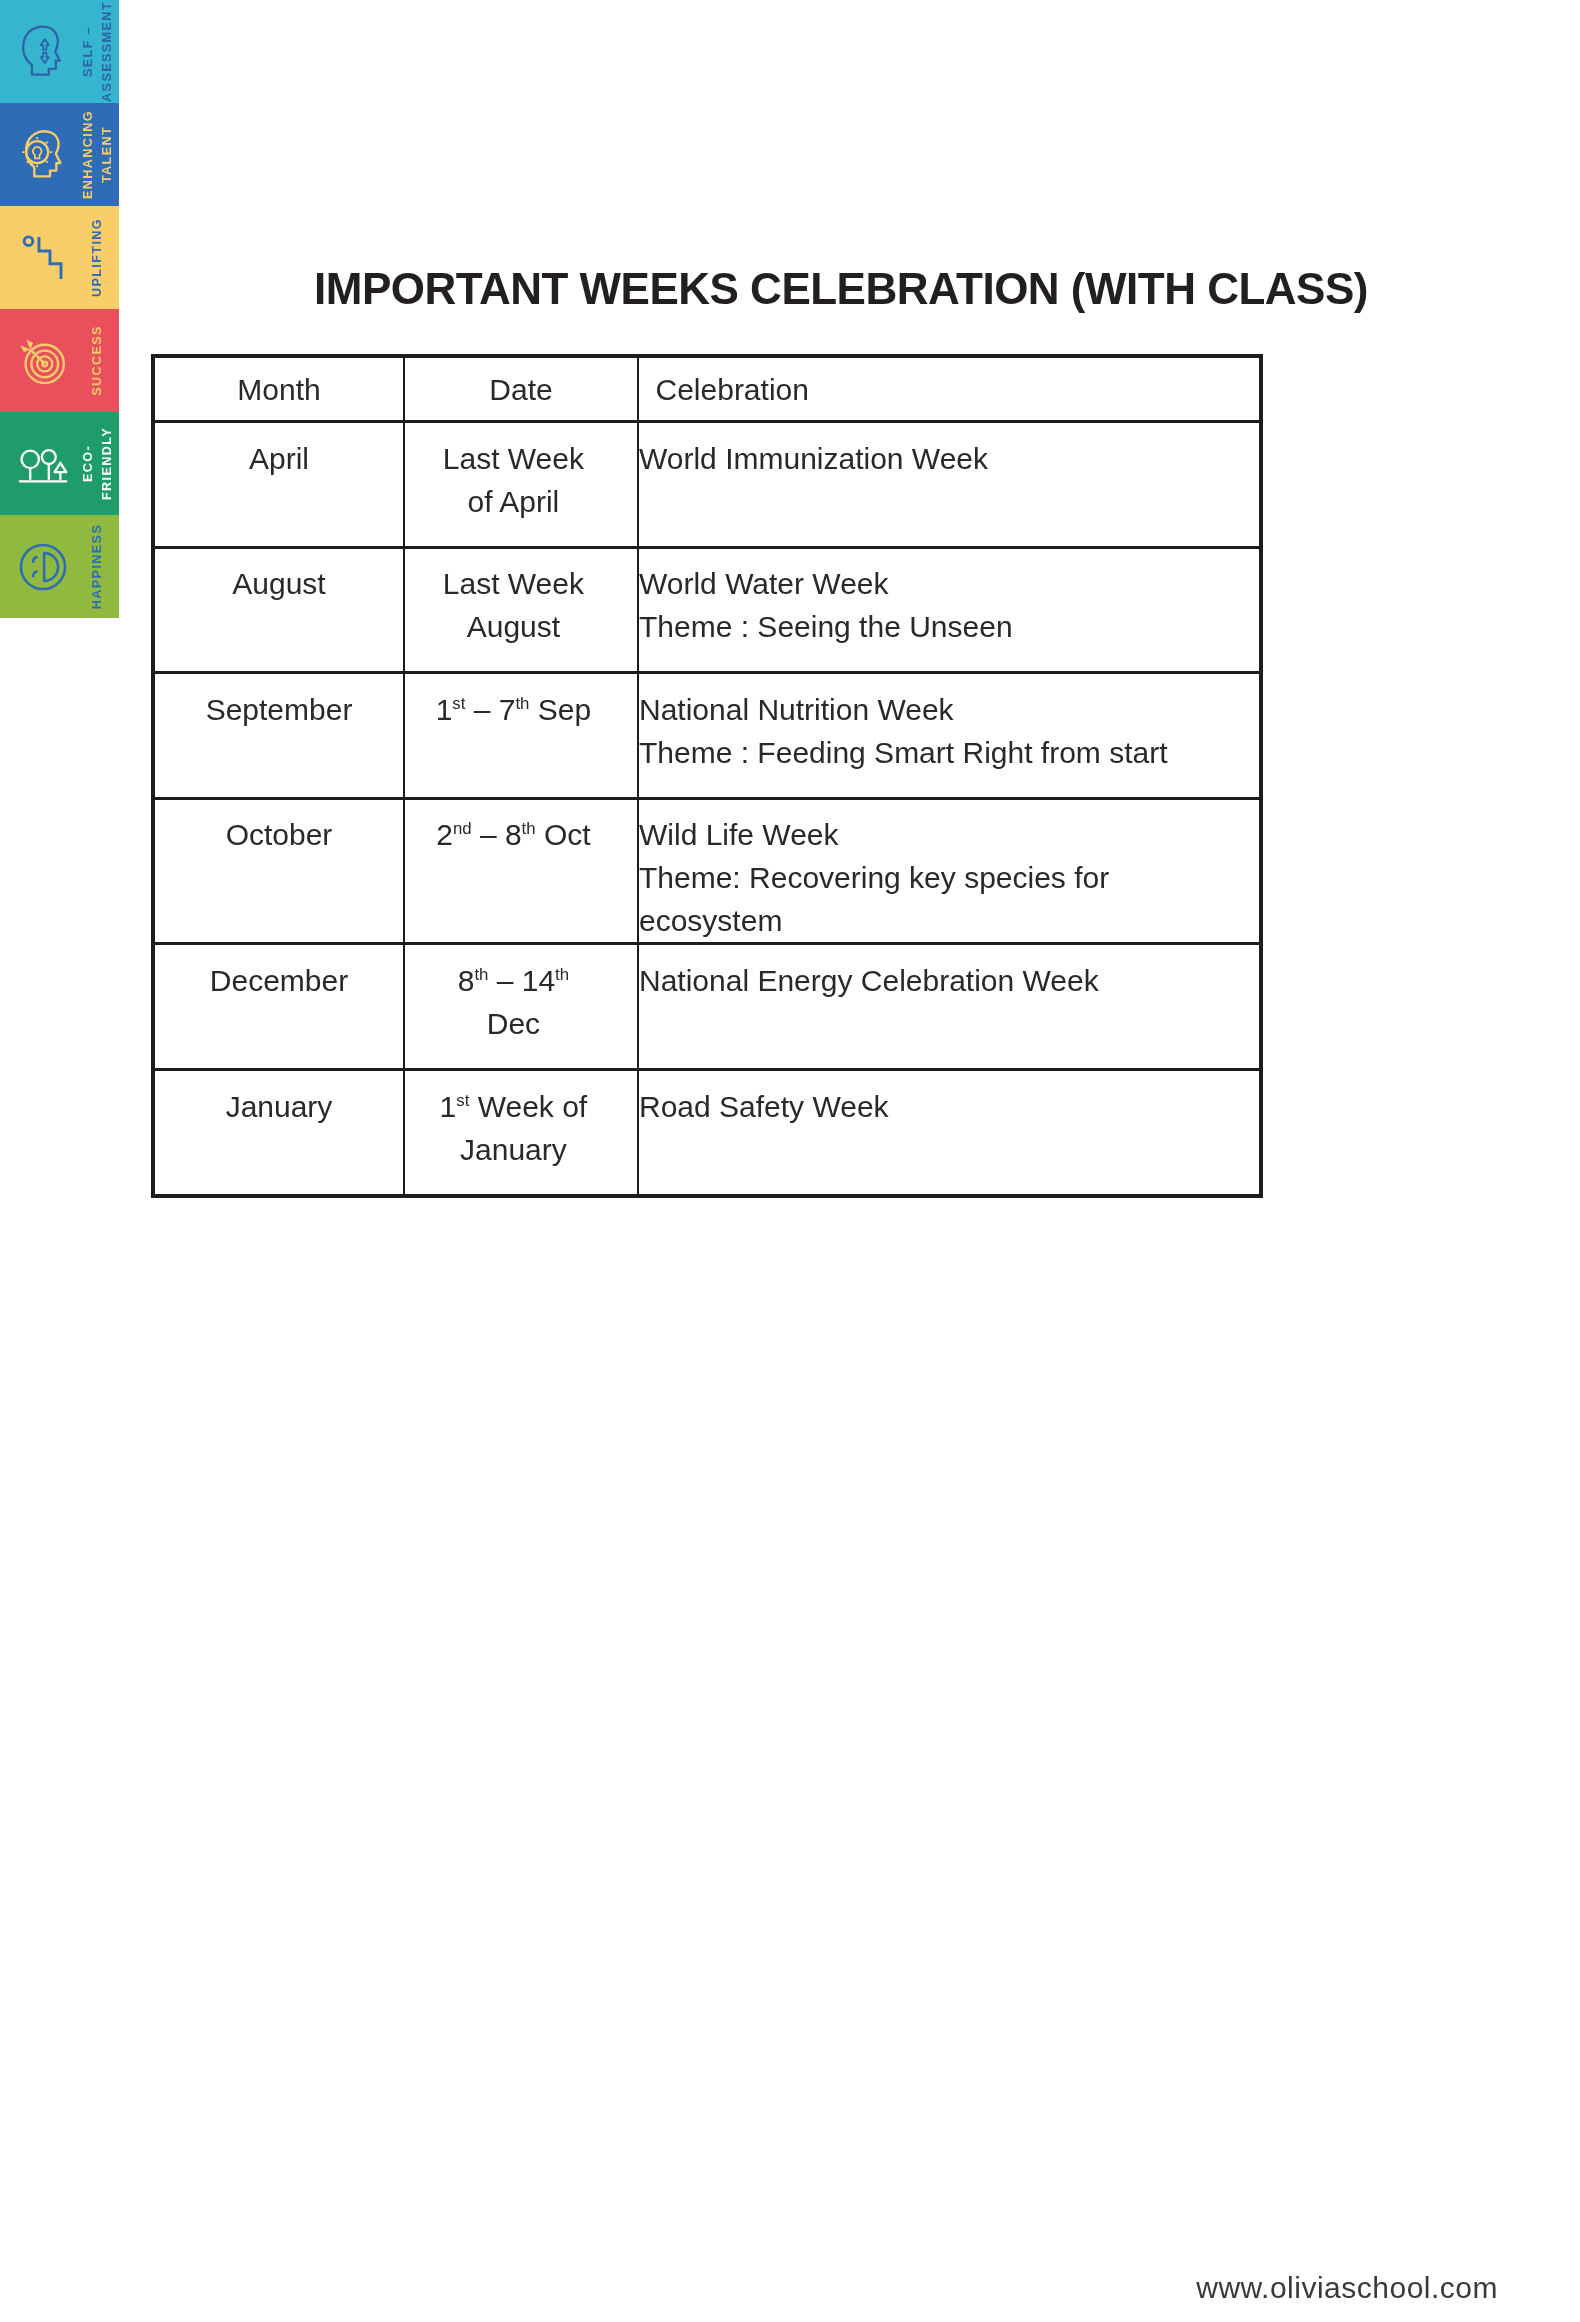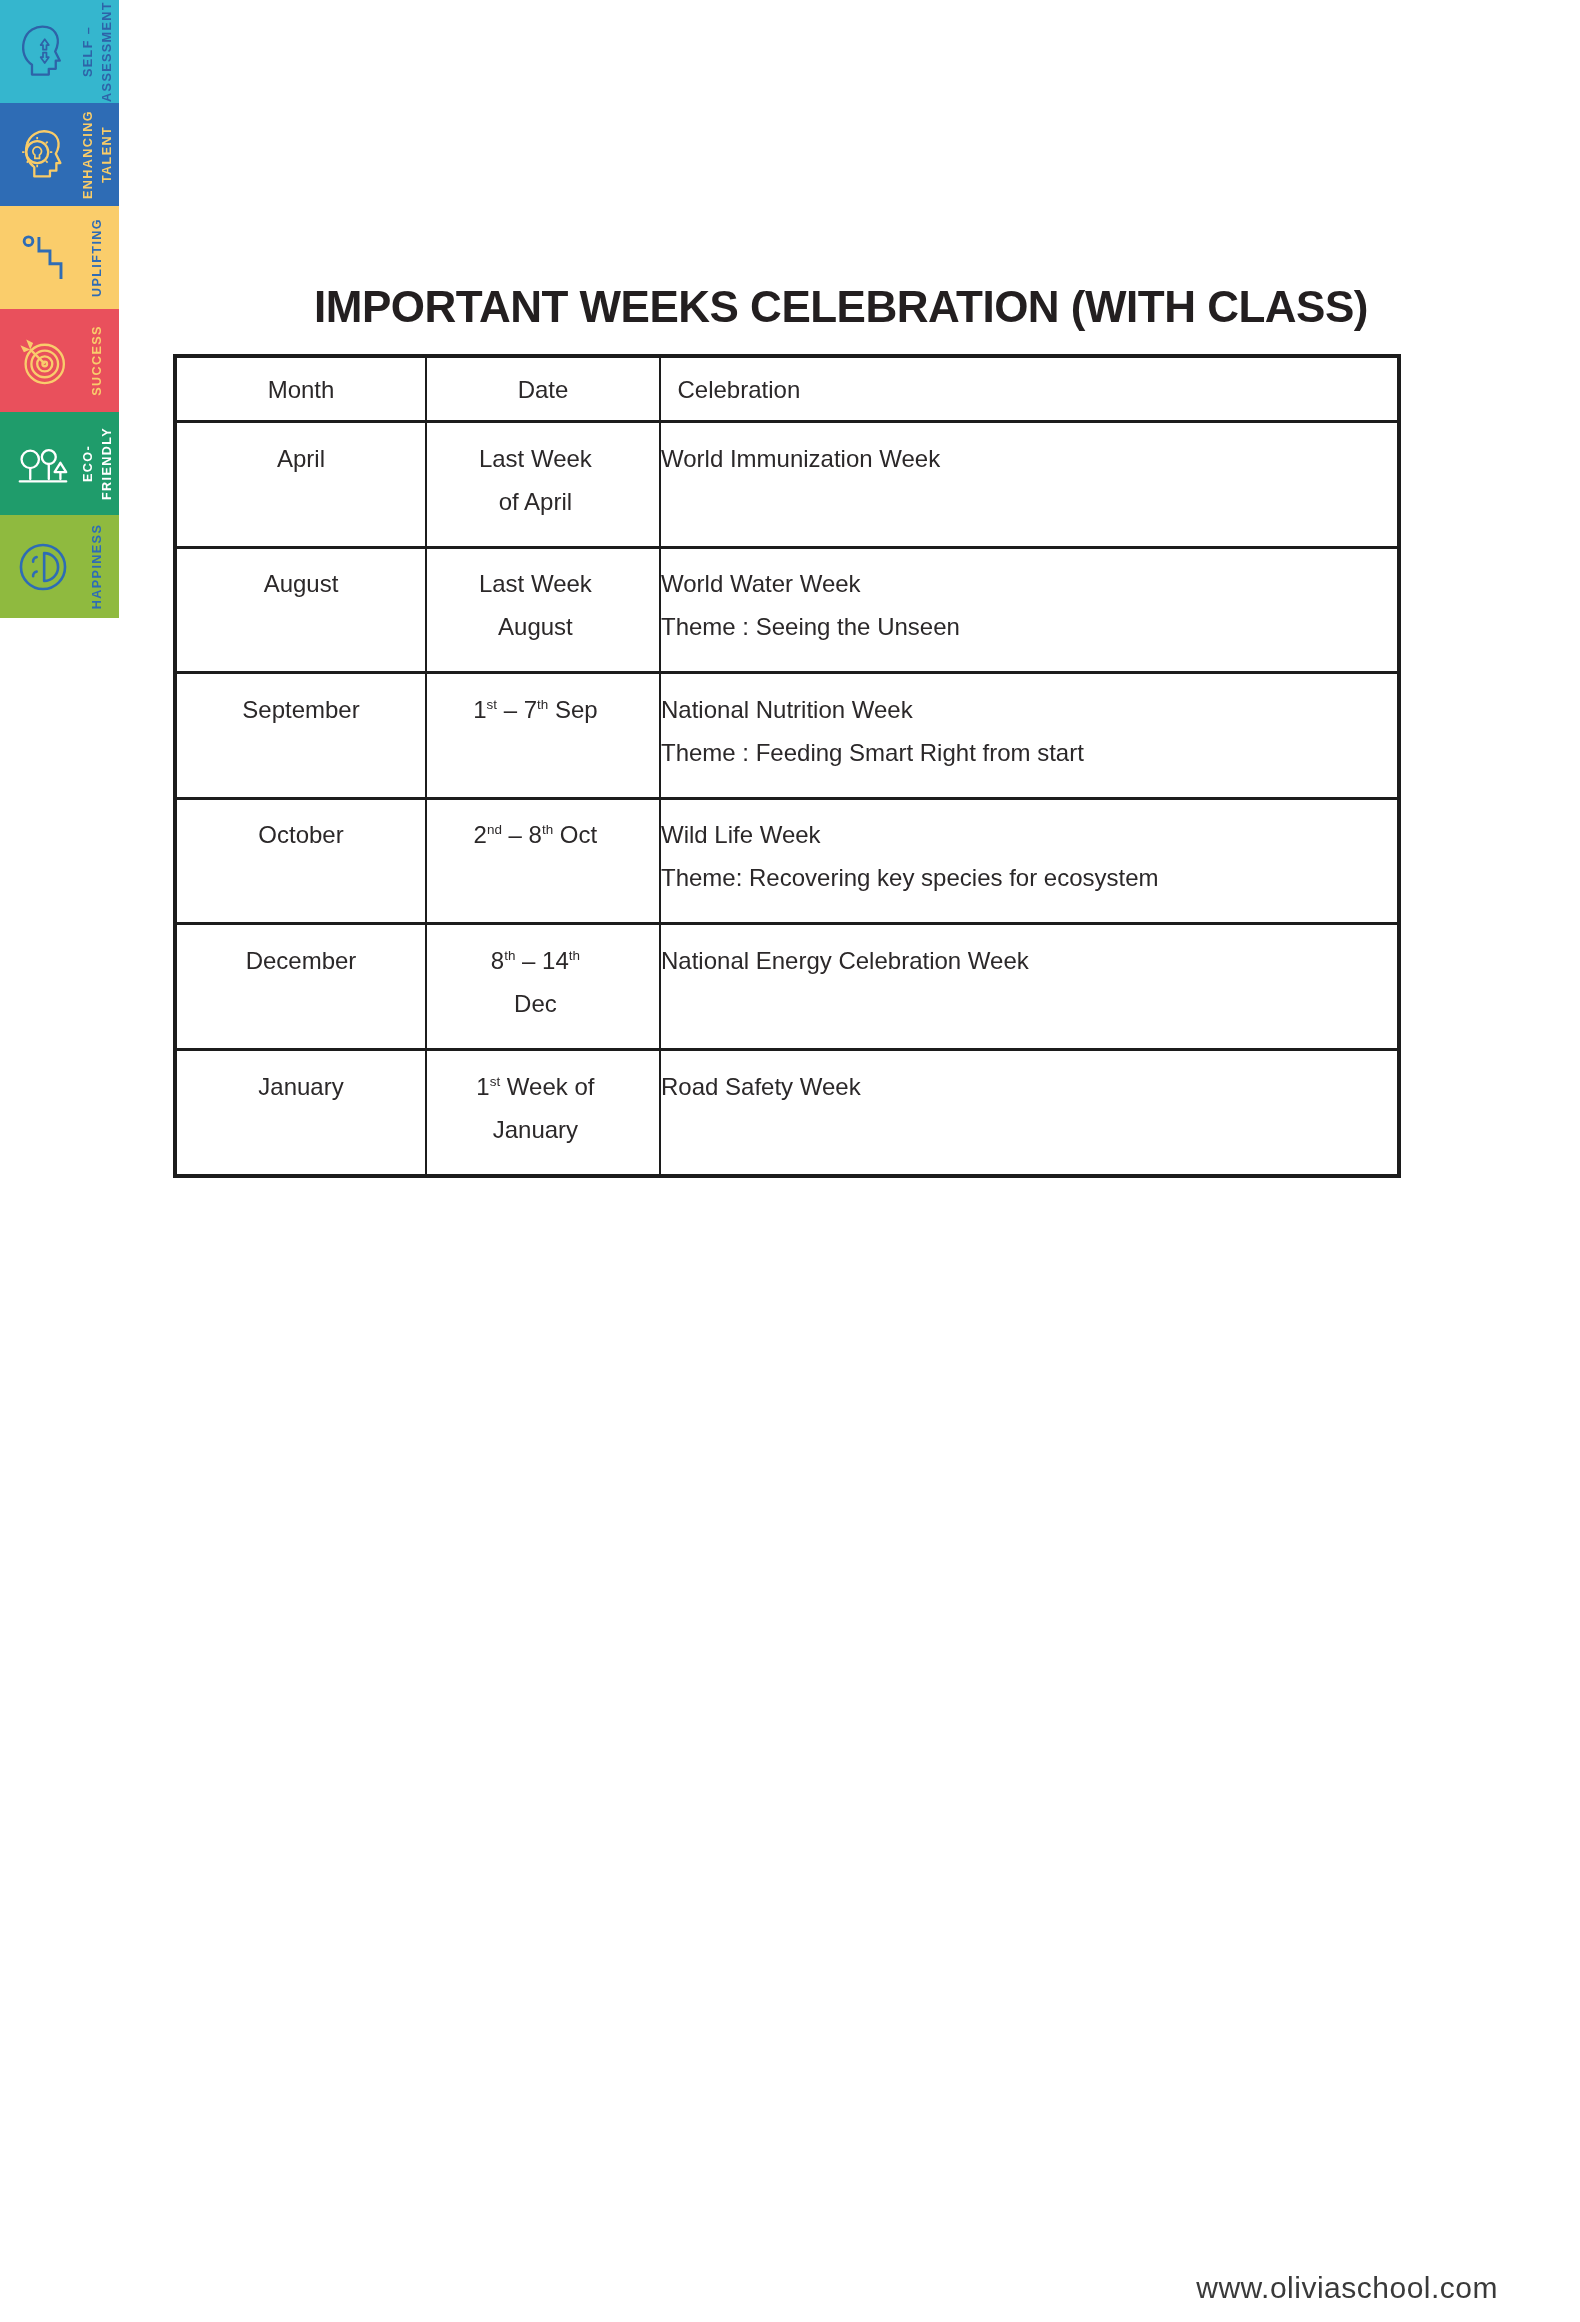--- a/index.html
+++ b/index.html
@@ -18,31 +18,31 @@
     position:absolute; left:46px; top:0; width:103px; height:103px;
     display:flex; align-items:center; justify-content:center;
     transform:rotate(-90deg);
     font-size:12.6px; font-weight:700; letter-spacing:1.4px; line-height:1.45;
     text-align:center; white-space:nowrap;
   }
   .side-label span{display:block;}
 
   
   .title{
-    position:absolute; left:151px; top:283px; width:1380px; margin:0;
+    position:absolute; left:151px; top:265px; width:1380px; margin:0;
     text-align:center; font-size:44px; font-weight:700; letter-spacing:-0.5px;
     color:#231f20; line-height:1.1;
   }
 
   
   .celebration-table{
-    position:absolute; left:151px; top:354px; width:1228px;
+    position:absolute; left:151px; top:354px; width:1112px;
     border-collapse:collapse; table-layout:fixed;
     border:4.9px solid #1c1c1c;
-    font-size:24px; line-height:43px; color:#2b2829;margin-left:22px;
+    font-size:30px; line-height:43px; color:#2b2829;
   }
   .celebration-table th, .celebration-table td{
     border:2.9px solid #1c1c1c; border-top-width:3.9px; border-bottom-width:3.9px;
     padding:0; background:#fff;
   }
   .celebration-table th{height:62px; font-weight:400; vertical-align:middle;}
   .celebration-table td{height:109px; vertical-align:top; padding-top:13.6px;}
   .c-month{width:248px; text-align:center;}
   .c-date{width:232px; text-align:center;}
   .c-celebration{text-align:left; padding-left:16.5px; padding-right:9.7px;}

